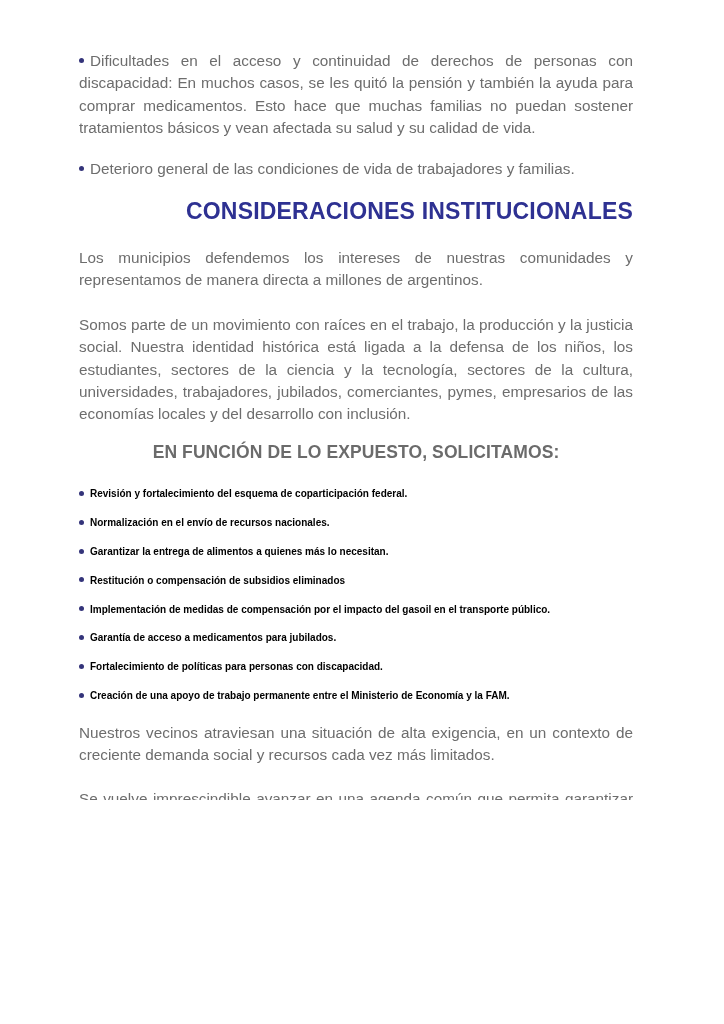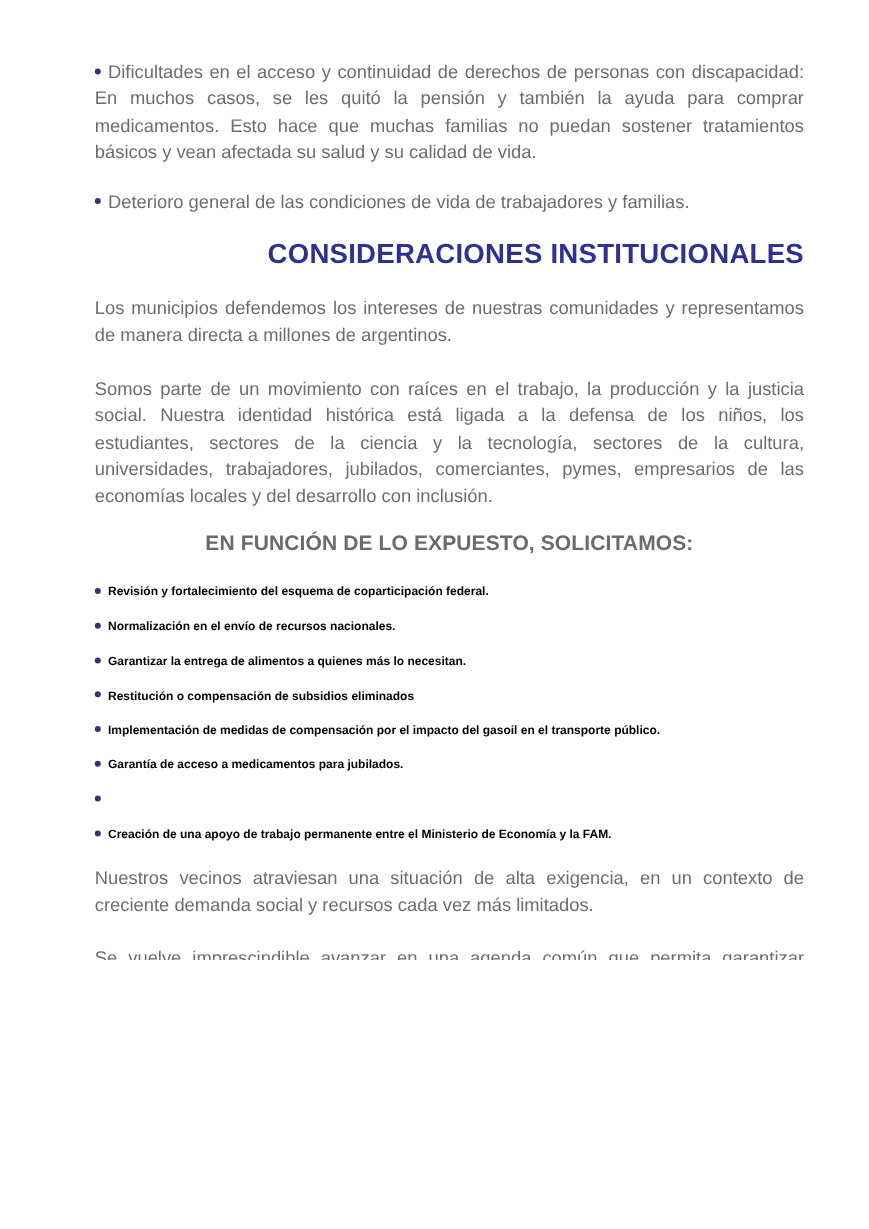--- a/index.html
+++ b/index.html
@@ -1,20 +1,20 @@
 <!DOCTYPE html>
 <html><head>
 <meta charset="utf-8">
 <style>
   html, body { margin: 0; padding: 0; background: #ffffff; }
   .page {
     width: 724px;
     height: 800px;
     box-sizing: border-box;
-    padding: 50px 54px 0 79px;
+    padding: 50px 91px 0 79px;
     background: #ffffff;
     font-family: "Liberation Sans", sans-serif;
     overflow: hidden;
   }
   p { margin: 0; text-align: justify; }
   .body-text {
     color: #6d6d6d;
     font-size: 15.3px;
     line-height: 22.4px;
   }
@@ -76,21 +76,21 @@
   <p class="body-text para tight">Somos parte de un movimiento con raíces en el trabajo, la producción y la justicia social. Nuestra identidad histórica está ligada a la defensa de los niños, los estudiantes, sectores de la ciencia y la tecnología, sectores de la cultura, universidades, trabajadores, jubilados, comerciantes, pymes, empresarios de las economías locales y del desarrollo con inclusión.</p>
 
   <h2 class="subsection-heading">EN FUNCIÓN DE LO EXPUESTO, SOLICITAMOS:</h2>
 
   <p class="req-bullet"><span class="dot"></span><span>Revisión y fortalecimiento del esquema de coparticipación federal.</span></p>
   <p class="req-bullet"><span class="dot"></span><span>Normalización en el envío de recursos nacionales.</span></p>
   <p class="req-bullet"><span class="dot"></span><span>Garantizar la entrega de alimentos a quienes más lo necesitan.</span></p>
   <p class="req-bullet"><span class="dot"></span><span>Restitución o compensación de subsidios eliminados</span></p>
   <p class="req-bullet"><span class="dot"></span><span>Implementación de medidas de compensación por el impacto del gasoil en el transporte público.</span></p>
   <p class="req-bullet"><span class="dot"></span><span>Garantía de acceso a medicamentos para jubilados.</span></p>
-  <p class="req-bullet"><span class="dot"></span></p>
+  <p class="req-bullet"><span class="dot"></span><span>Fortalecimiento de políticas para personas con discapacidad.</span></p>
   <p class="req-bullet"><span class="dot"></span><span>Creación de una apoyo de trabajo permanente entre el Ministerio de Economía y la FAM.</span></p>
 
   <div class="closing-block">
     <p class="body-text para">Nuestros vecinos atraviesan una situación de alta exigencia, en un contexto de creciente demanda social y recursos cada vez más limitados.</p>
     <p class="body-text para">Se vuelve imprescindible avanzar en una agenda común que permita garantizar condiciones mínimas de bienestar para la población, preservar el entramado productivo y sostener el funcionamiento de los gobiernos locales.</p>
   </div>
 
 </div>
 
 </body></html>

